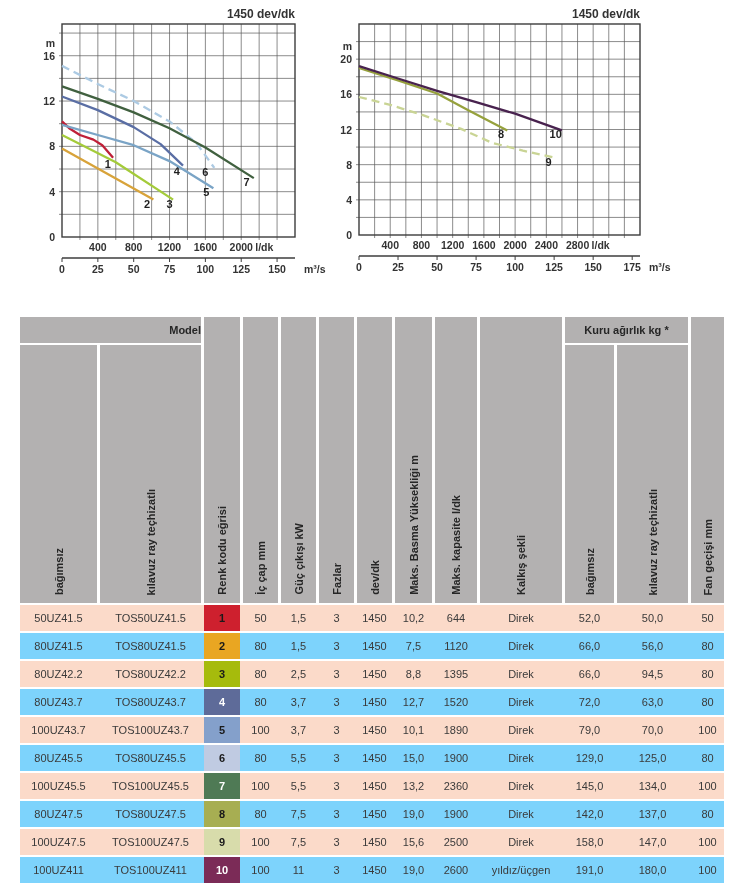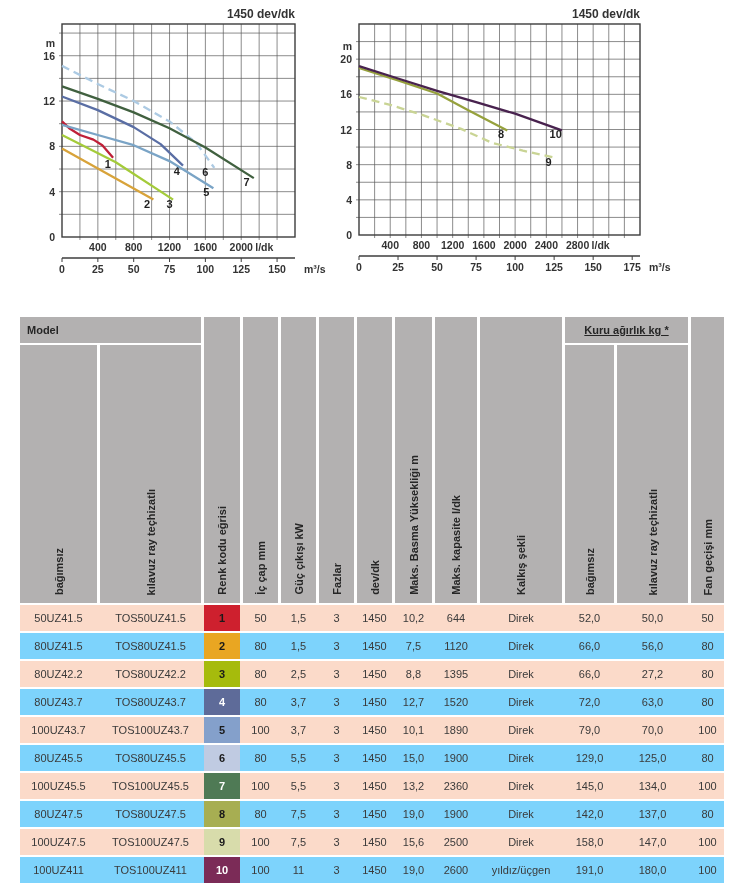--- a/index.html
+++ b/index.html
@@ -8,23 +8,23 @@
   .charts{position:absolute;left:0;top:0;width:748px;height:305px;}
   .charts svg{position:absolute;}
   #chart-0{left:12px;top:4px;}
   #chart-1{left:330px;top:4px;}
 
   .spec-table{position:absolute;left:20px;top:317px;width:704px;}
   .t-head,.trow{display:grid;
     grid-template-columns:77px 101px 36px 35px 35px 35px 35px 37px 42px 82px 49px 71px 33px;
     column-gap:3px;}
   .t-head{grid-template-rows:26px 258px;row-gap:2px;background:#ffffff;}
-  .hcell{background:#b3b1b1;color:#262626;font-size:11px;font-weight:bold;}
+  .hcell{background:#b3b1b1;color:#262626;font-size:11px;font-weight:bold;text-align:right;}
   .h-model{grid-column:1/3;grid-row:1;line-height:26px;padding-left:7px;}
-  .h-kuru{grid-column:11/13;grid-row:1;line-height:26px;text-align:center;text-decoration:underline;}
+  .h-kuru{grid-column:11/13;grid-row:1;line-height:26px;text-align:center;}
   .h-sub1{grid-column:1;grid-row:2;}
   .h-sub2{grid-column:2;grid-row:2;}
   .h-c3{grid-column:3;grid-row:1/3;}
   .h-c4{grid-column:4;grid-row:1/3;}
   .h-c5{grid-column:5;grid-row:1/3;}
   .h-c6{grid-column:6;grid-row:1/3;}
   .h-c7{grid-column:7;grid-row:1/3;}
   .h-c8{grid-column:8;grid-row:1/3;}
   .h-c9{grid-column:9;grid-row:1/3;}
   .h-c10{grid-column:10;grid-row:1/3;}
@@ -274,21 +274,21 @@
         <div class="tcell">TOS80UZ42.2</div>
         <div class="tcell badge" style="background: rgb(166, 187, 12); color: rgb(26, 26, 26);">3</div>
         <div class="tcell">80</div>
         <div class="tcell">2,5</div>
         <div class="tcell">3</div>
         <div class="tcell">1450</div>
         <div class="tcell">8,8</div>
         <div class="tcell">1395</div>
         <div class="tcell">Direk</div>
         <div class="tcell">66,0</div>
-        <div class="tcell">27,2</div>
+        <div class="tcell">94,5</div>
         <div class="tcell">80</div>
       </div>
       <div class="trow plain">
         <div class="tcell">80UZ43.7</div>
         <div class="tcell">TOS80UZ43.7</div>
         <div class="tcell badge" style="background: rgb(94, 107, 153); color: rgb(255, 255, 255);">4</div>
         <div class="tcell">80</div>
         <div class="tcell">3,7</div>
         <div class="tcell">3</div>
         <div class="tcell">1450</div>

